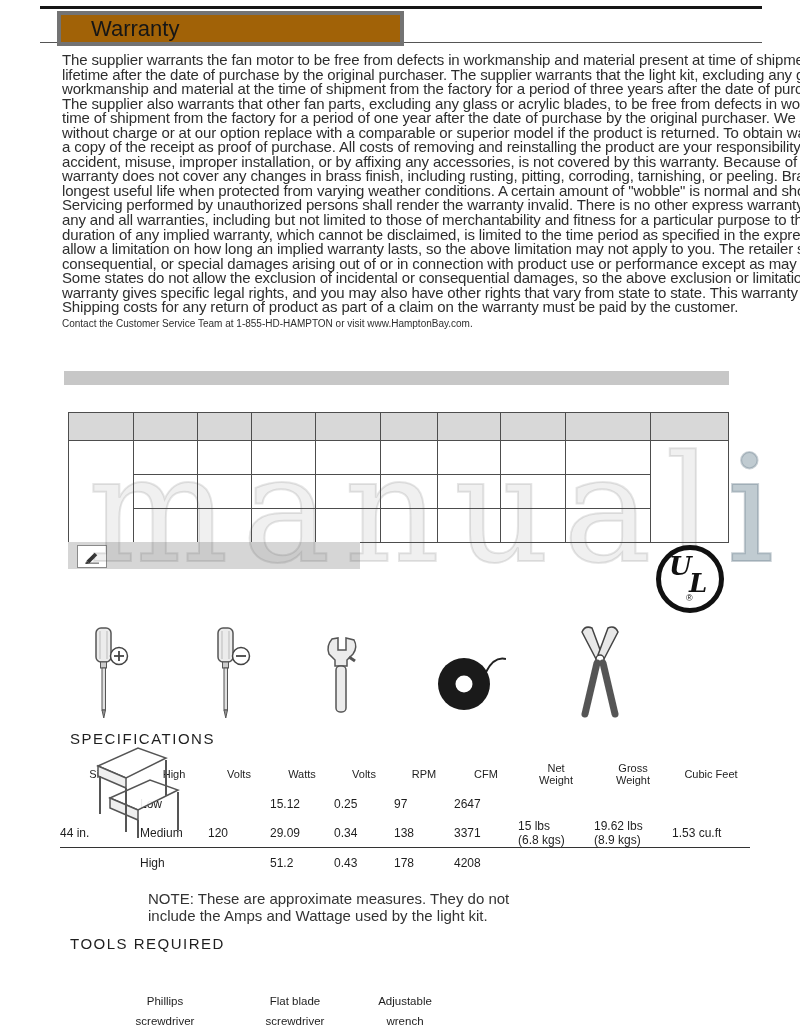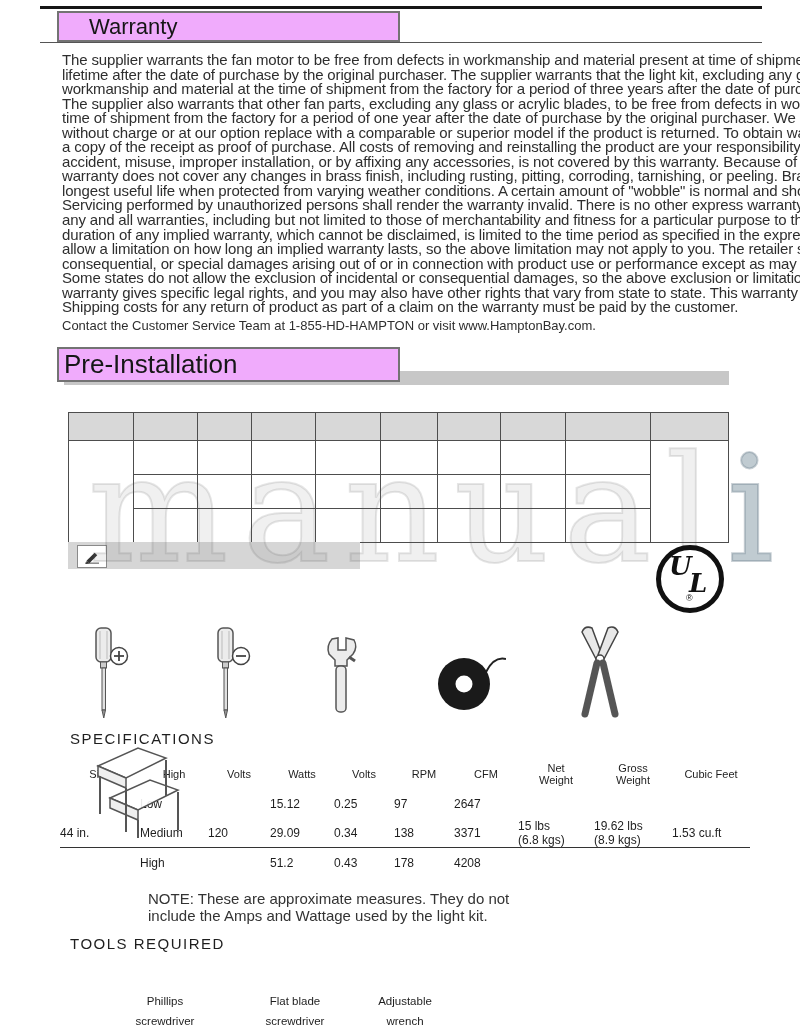--- a/index.html
+++ b/index.html
@@ -1,32 +1,32 @@
 <!DOCTYPE html>
 <html><head>
 <meta charset="utf-8">
 <style>
   html,body{margin:0;padding:0;background:#ffffff;}
   .page{position:relative;width:800px;height:1036px;background:#fff;overflow:hidden;
         font-family:"Liberation Sans",sans-serif;color:#2e2e2e;}
 
   
   .top-rule{position:absolute;left:40px;top:6px;width:722px;height:3px;background:#161616;}
-  .title-box{position:absolute;border:2px solid #737373;background:#f0abfc;z-index:2;}
+  .title-box{position:absolute;border:4px solid #737373;background:#a16207;z-index:2;}
   .warranty-box{left:57px;top:11px;width:339px;height:27px;}
   .warranty-box .t{position:absolute;left:30px;top:1px;font-size:22px;color:#161616;}
   .warranty-rule{position:absolute;left:40px;top:42px;width:722px;height:1px;background:#555;}
   .preinstall-shadow{position:absolute;left:64px;top:371px;width:665px;height:14px;background:#c7c7c7;z-index:1;}
   .preinstall-box{left:57px;top:347px;width:339px;height:31px;}
   .preinstall-box .t{position:absolute;left:5px;top:0px;font-size:26px;color:#161616;}
 
   
   .warranty-body{position:absolute;left:62px;top:53px;width:735px;font-size:15px;
                  line-height:14.55px;letter-spacing:-0.15px;color:#2e2e2e;white-space:pre;}
-  .contact-line{position:absolute;left:62px;top:318px;font-size:13px;color:#2e2e2e;}
+  .contact-line{position:absolute;left:62px;top:318px;font-size:10px;color:#2e2e2e;}
 
   
   .grid-table-wrap{position:absolute;left:68px;top:412px;z-index:1;}
   table.grid{border-collapse:collapse;}
   table.grid th,table.grid td{border:1px solid #4d4d4d;padding:0;}
   table.grid th{background:#d8d8d8;height:27px;}
   table.grid td{height:33px;background:#fff;}
 
   
   .note-box{position:absolute;left:68px;top:542px;width:292px;height:27px;background:#d6d6d6;z-index:1;}
@@ -101,23 +101,20 @@
 duration of any implied warranty, which cannot be disclaimed, is limited to the time period as specified in the express warranty. Some states do not
 allow a limitation on how long an implied warranty lasts, so the above limitation may not apply to you. The retailer shall not be liable for incidental,
 consequential, or special damages arising out of or in connection with product use or performance except as may otherwise be accorded by law.
 Some states do not allow the exclusion of incidental or consequential damages, so the above exclusion or limitation may not apply to you. This
 warranty gives specific legal rights, and you may also have other rights that vary from state to state. This warranty supersedes all prior warranties.
 Shipping costs for any return of product as part of a claim on the warranty must be paid by the customer.</div>
 
   <div class="contact-line">Contact the Customer Service Team at 1-855-HD-HAMPTON or visit www.HamptonBay.com.</div>
 
   <div class="preinstall-shadow"></div>
-  <div class="title-box preinstall-box">
-    <span class="t">Pre-Installation</span>
-  </div>
 
   <div class="grid-table-wrap">
     <table class="grid">
       <colgroup>
         <col style="width:65px">
           <col style="width:64px">
           <col style="width:54px">
           <col style="width:64px">
           <col style="width:65px">
         <col style="width:57px">

